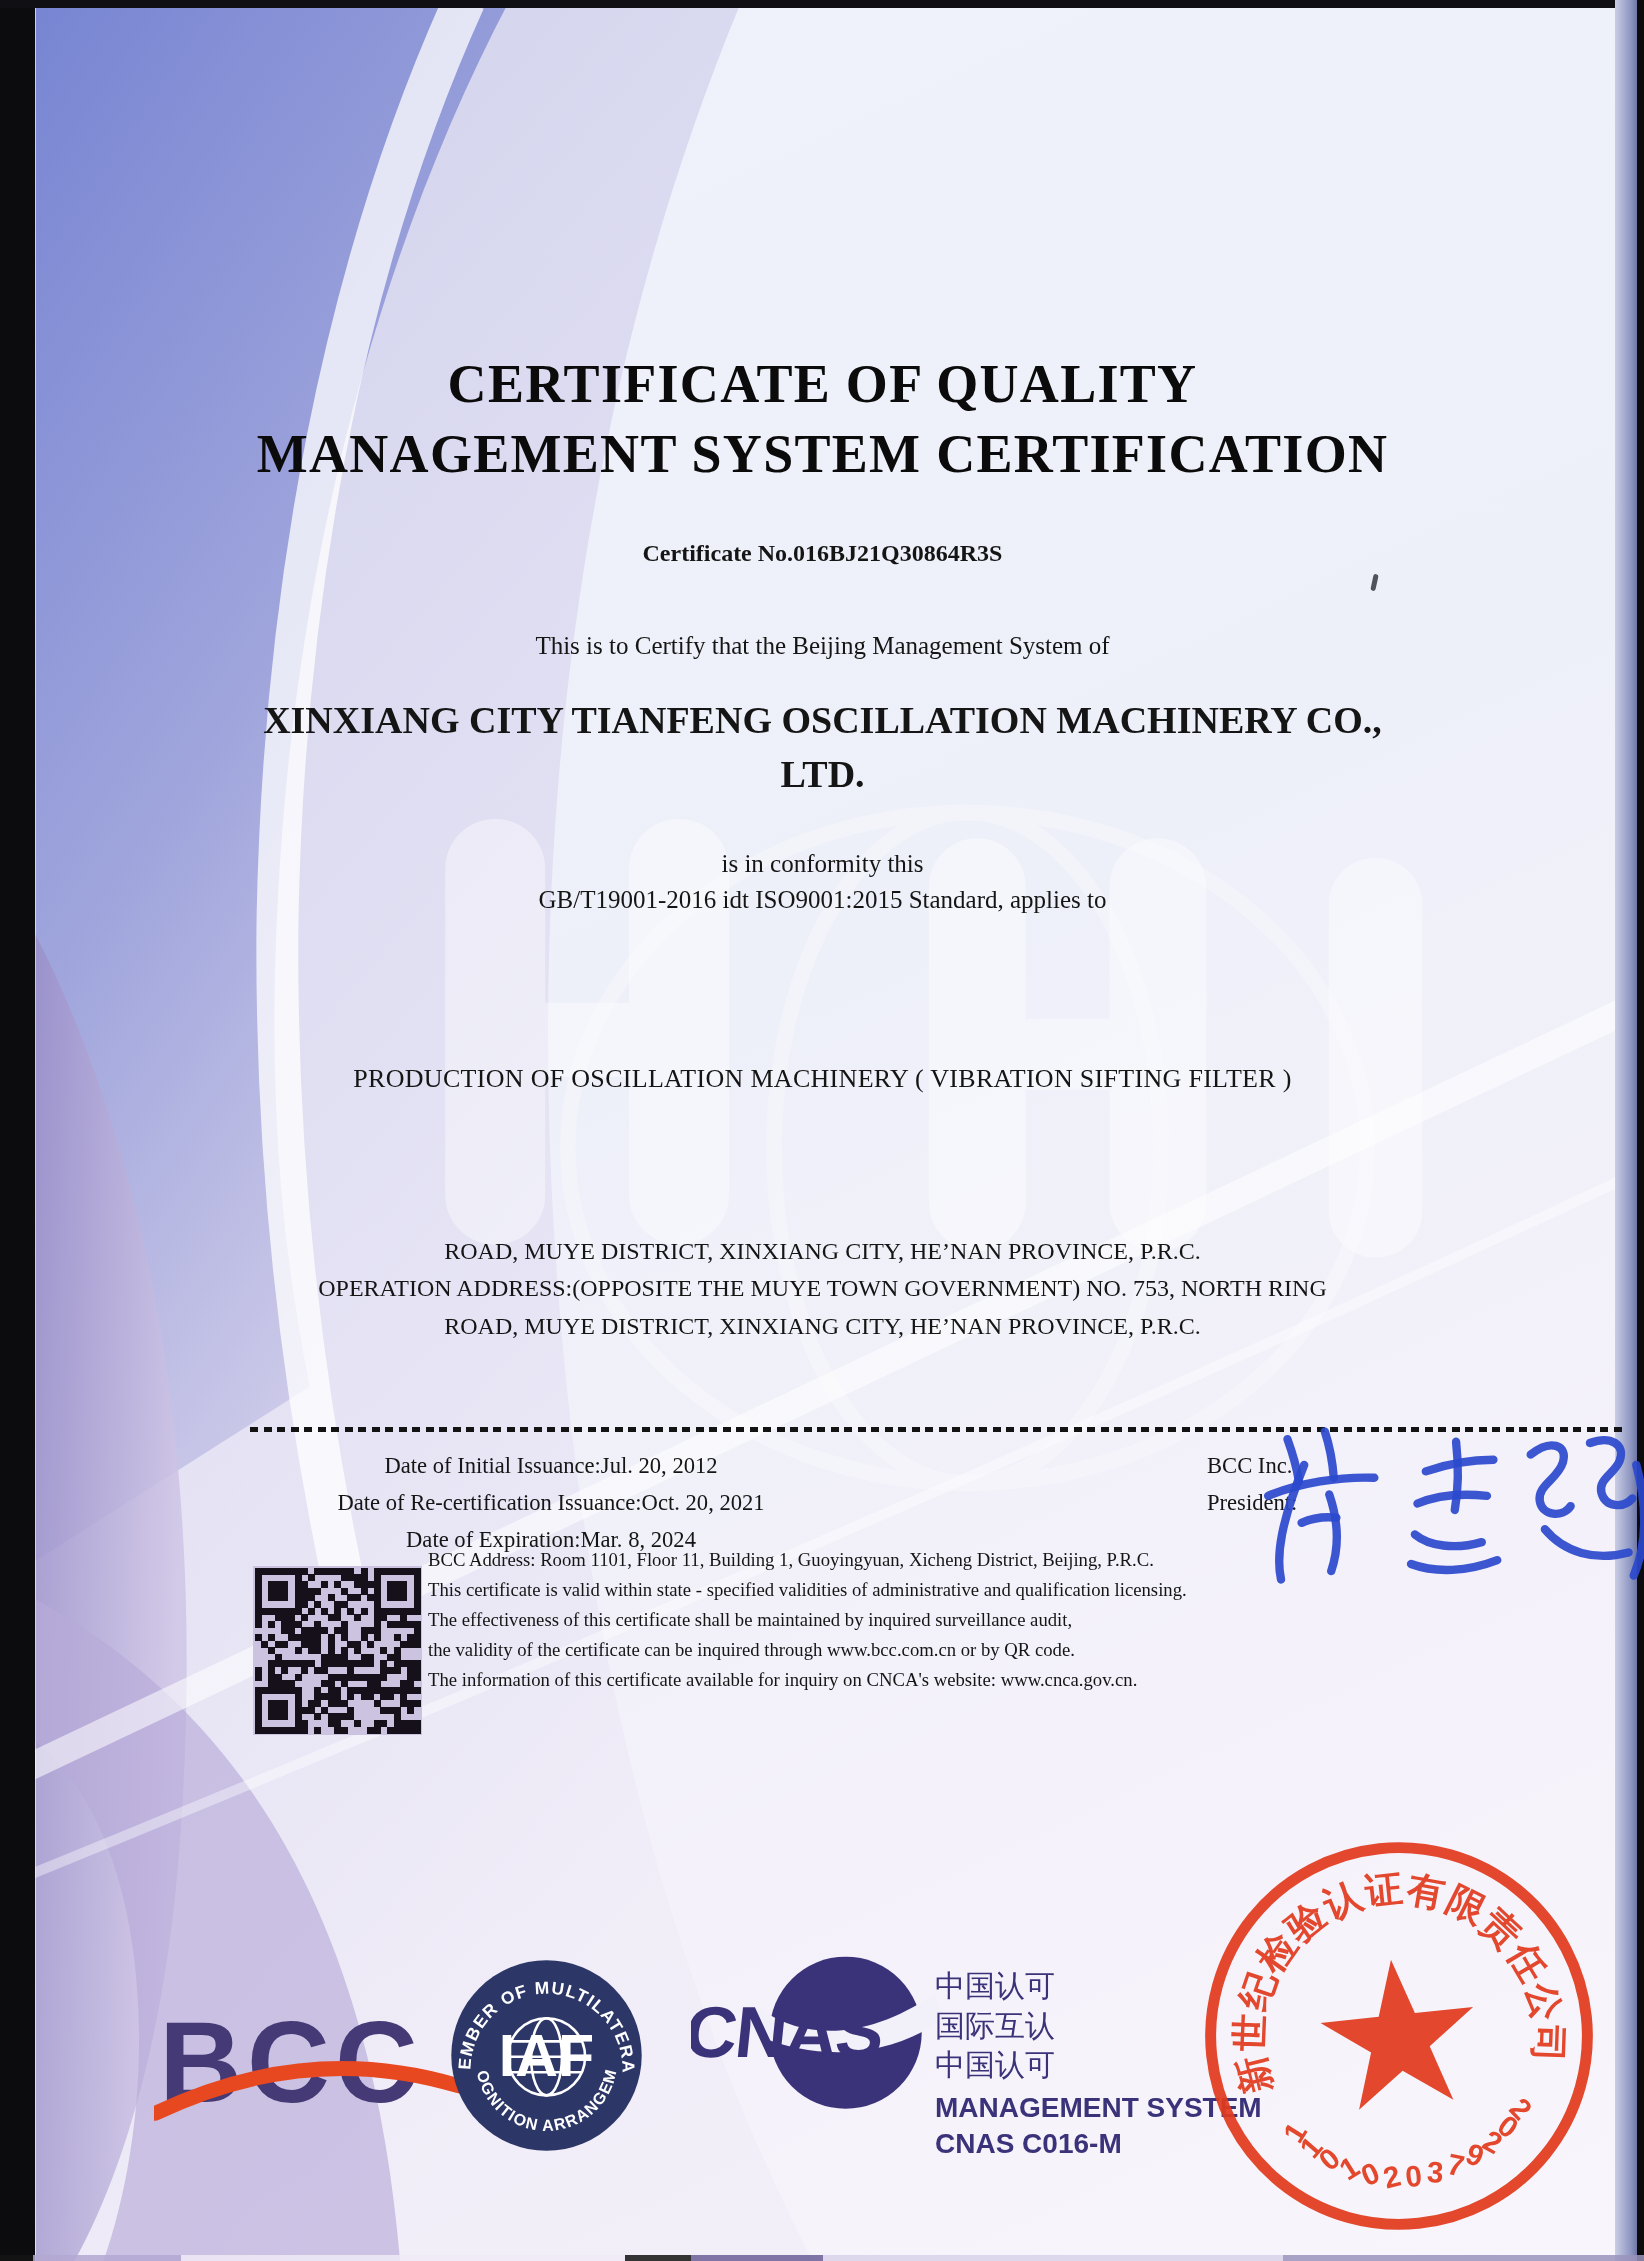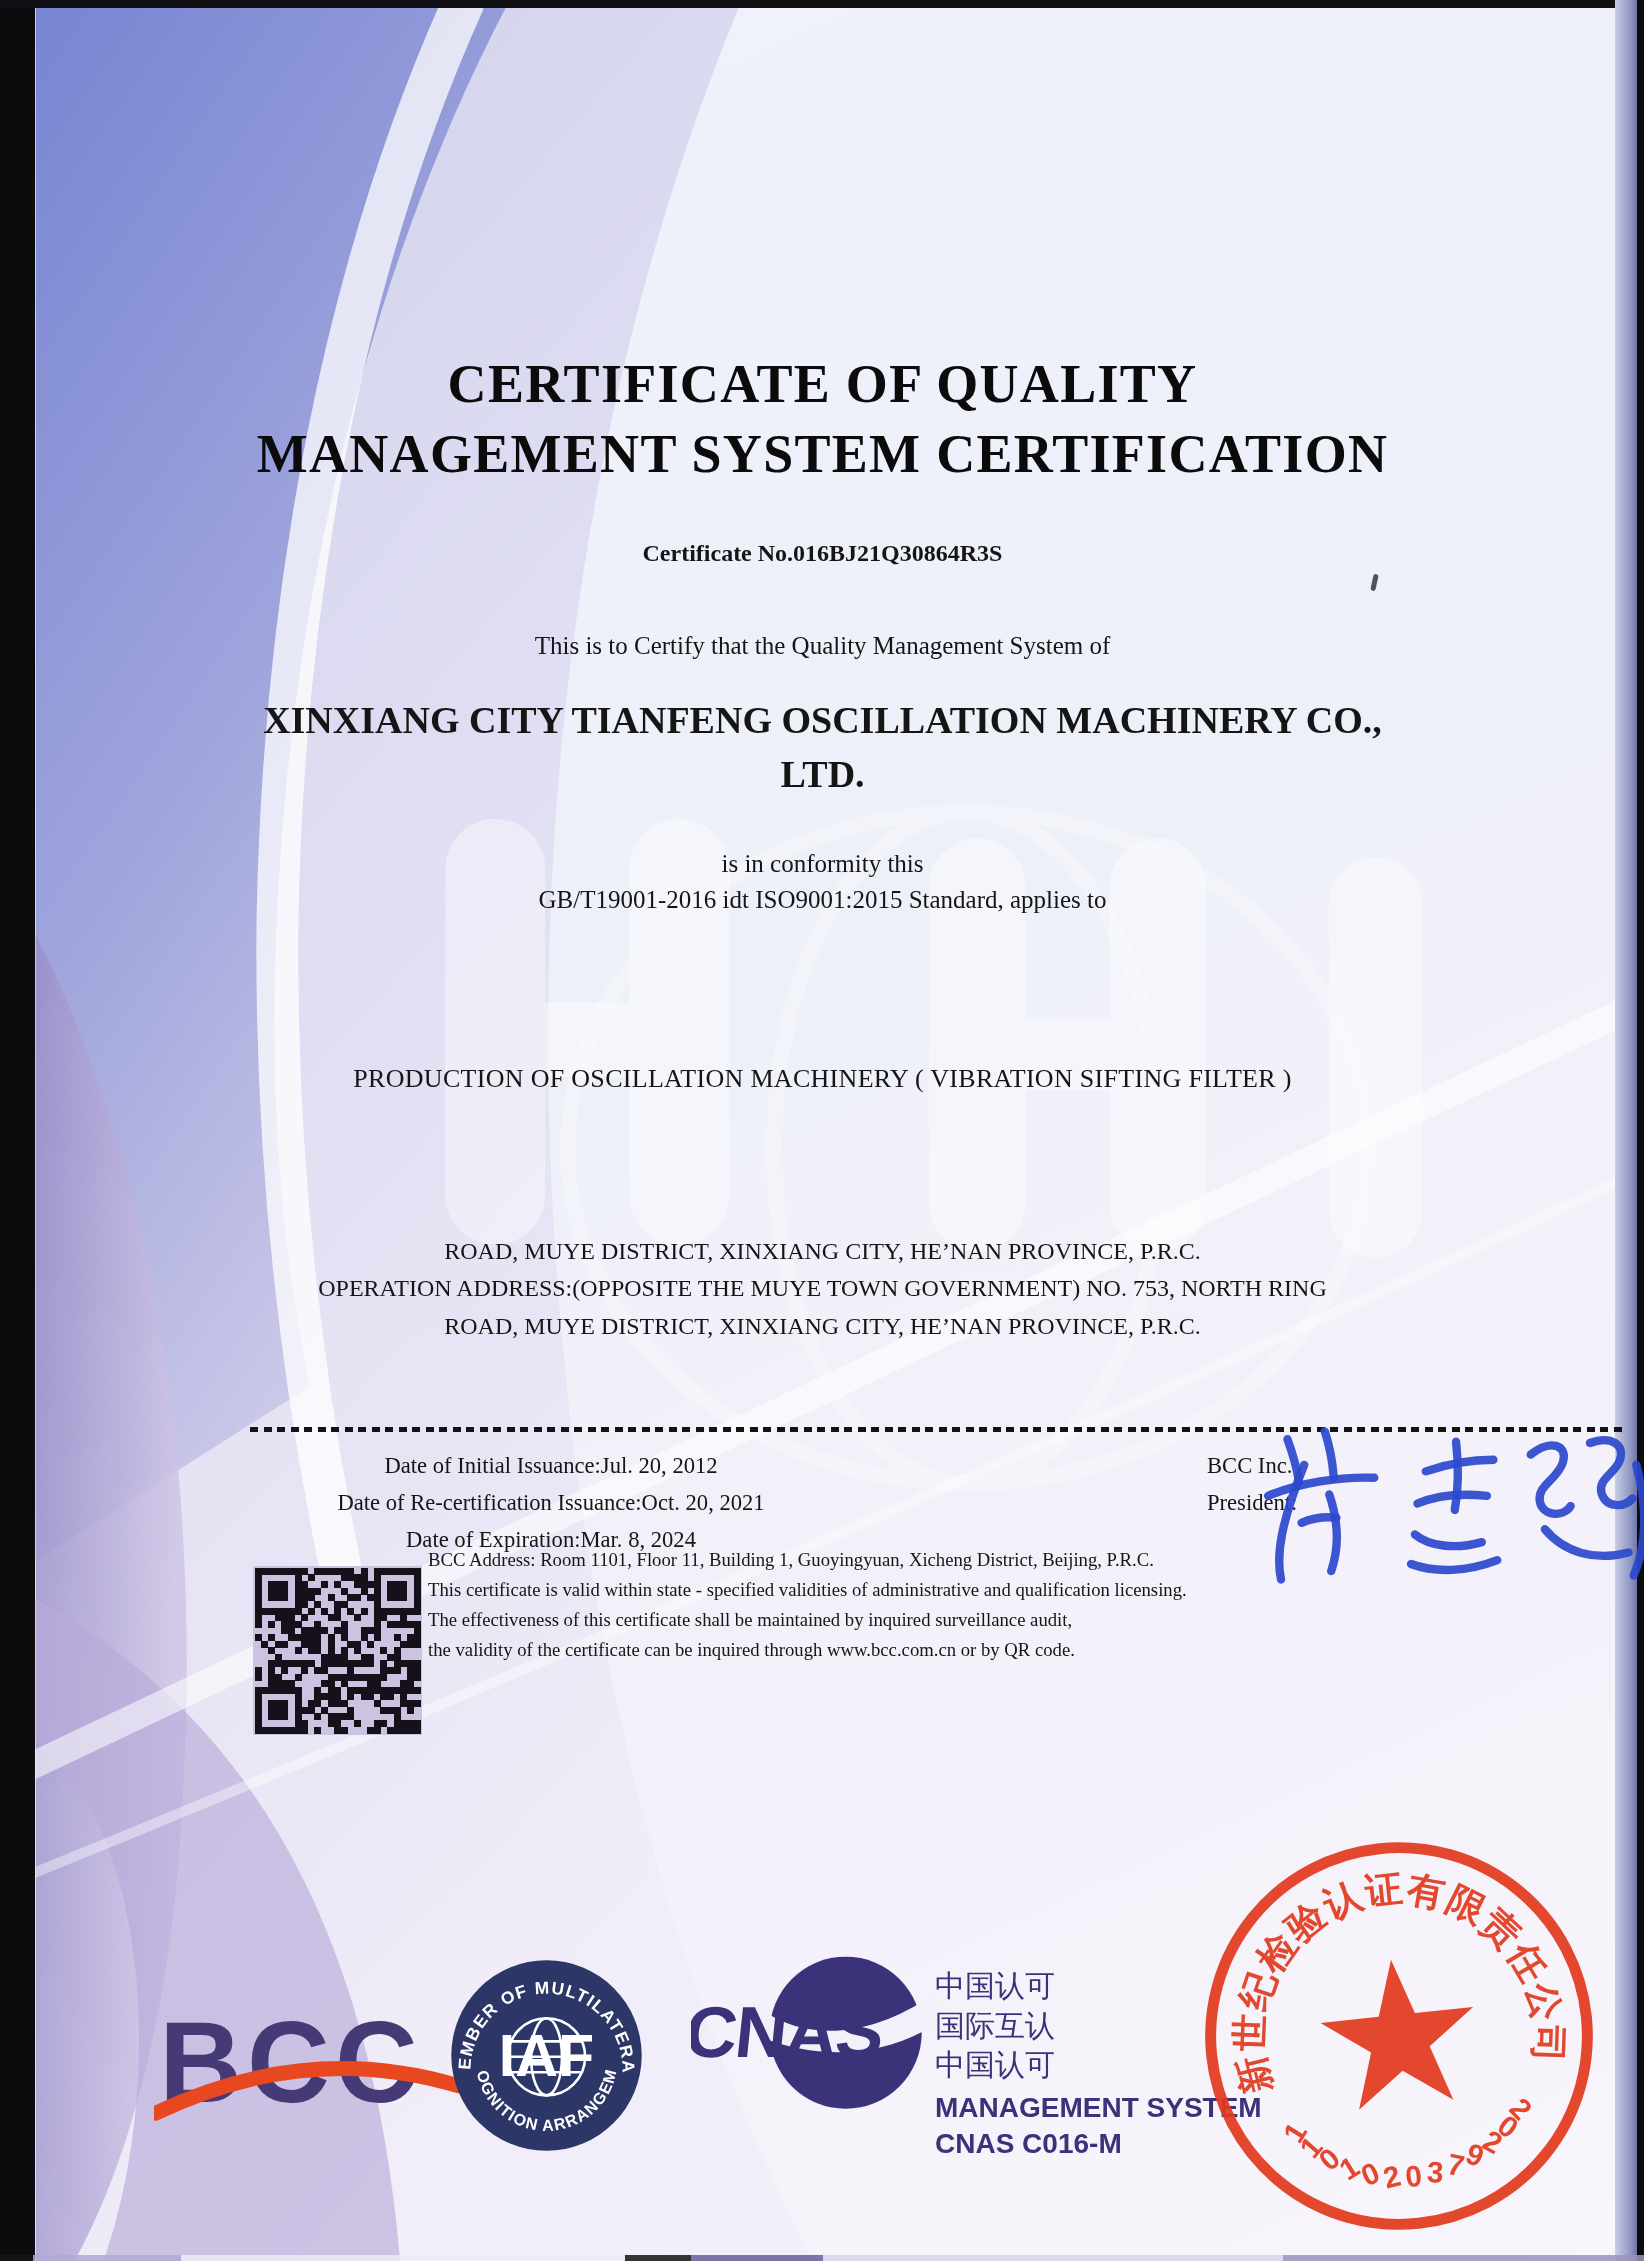--- a/index.html
+++ b/index.html
@@ -109,21 +109,21 @@
   <div class="edge edge-right-band"></div>
   <div class="edge edge-right"></div>
   <div class="edge edge-bottom"></div>
   <div class="pen-mark"></div>
 
   <div class="doc-text title">
     <div>CERTIFICATE OF QUALITY</div>
     <div>MANAGEMENT SYSTEM CERTIFICATION</div>
   </div>
   <div class="doc-text cert-no">Certificate No.016BJ21Q30864R3S</div>
-  <div class="doc-text certify-intro">This is to Certify that the Quality Management System of</div>
+  <div class="doc-text certify-intro">This is to Certify that the Beijing Management System of</div>
   <div class="doc-text company">
     <div>XINXIANG CITY TIANFENG OSCILLATION MACHINERY CO.,</div>
     <div>LTD.</div>
   </div>
   <div class="doc-text conformity">is in conformity this</div>
   <div class="doc-text standard">GB/T19001-2016 idt ISO9001:2015 Standard, applies to</div>
   <div class="doc-text scope">PRODUCTION OF OSCILLATION MACHINERY ( VIBRATION SIFTING FILTER )</div>
   <div class="doc-text addresses">
     <div>ROAD, MUYE DISTRICT, XINXIANG CITY, HE’NAN PROVINCE, P.R.C.</div>
     <div>OPERATION ADDRESS:(OPPOSITE THE MUYE TOWN GOVERNMENT) NO. 753, NORTH RING</div>
@@ -509,20 +509,21 @@
         <span style="left: 152px; top: 159px; width: 6.9px; height: 6.9px;"></span>
         <span style="left: 159px; top: 159px; width: 6.9px; height: 6.9px;"></span>
       </div>
     </div>
 
   <div class="fine-print">
     <div>BCC Address: Room 1101, Floor 11, Building 1, Guoyingyuan, Xicheng District, Beijing, P.R.C.</div>
     <div>This certificate is valid within state - specified validities of administrative and qualification licensing.</div>
     <div>The effectiveness of this certificate shall be maintained by inquired surveillance audit,</div>
     <div>the validity of the certificate can be inquired through www.bcc.com.cn or by QR code.</div>
+    <div>The information of this certificate available for inquiry on CNCA's website: www.cnca.gov.cn.</div>
   </div>
 
   <svg class="bcc-logo" viewBox="0 0 475 215">
     <text x="8" y="168" font-family="Liberation Sans, sans-serif" font-size="178" font-weight="bold" fill="#453a76" letter-spacing="8">BCC</text>
     <path d="M2,185 Q237,72 472,142" fill="none" stroke="#e8481f" stroke-width="23" stroke-linecap="round"></path>
   </svg>
 
   <svg class="iaf-seal" viewBox="0 0 300 300">
     <defs>
       <path id="iafTop" d="M 32,172 A 118,118 0 1 1 268,172" fill="none"></path>

